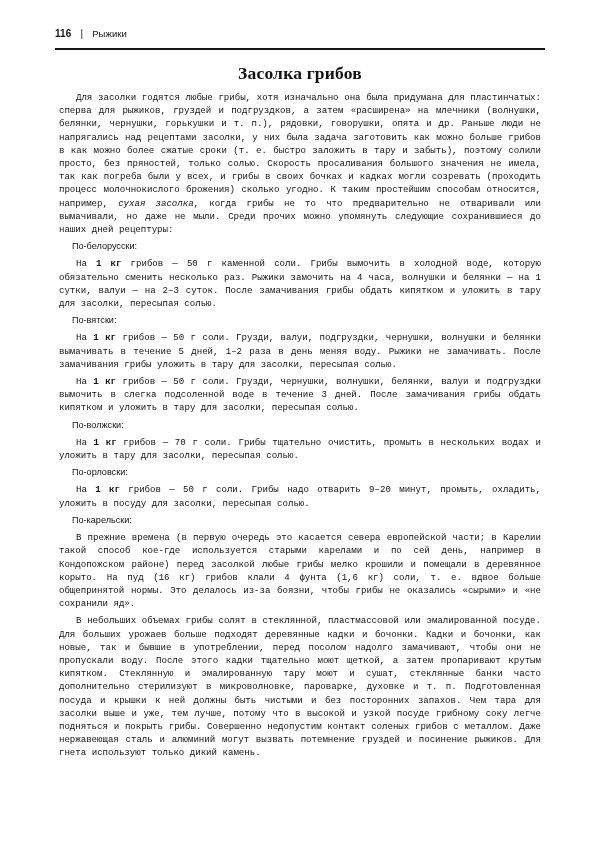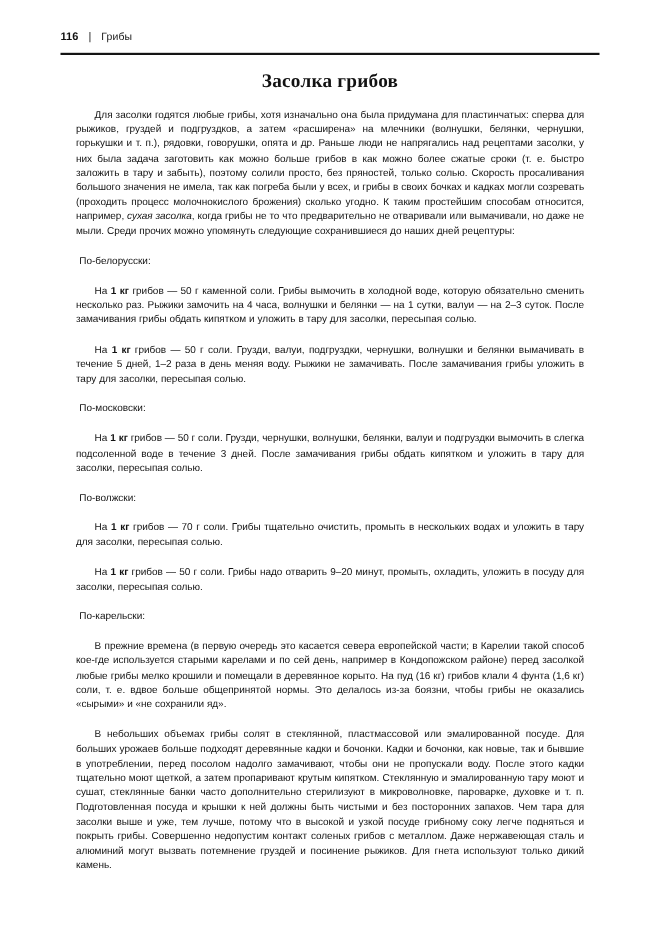--- a/index.html
+++ b/index.html
@@ -58,27 +58,28 @@
     font-family: "Liberation Serif", serif;
     font-weight: bold;
     font-size: 17.5px;
     text-align: center;
     margin-top: 13px;
     margin-bottom: 7px;
     letter-spacing: 0.2px;
   }
   
   p.para {
-    margin: 14px;
+    margin: 4px;
     font-size: 9.1px;
     line-height: 13.2px;
     text-align: justify;
     text-indent: 17px;
     letter-spacing: -0.02px;
     word-spacing: 0.1px;
+    font-family: Liberation Mono, monospace;
   }
   p.para.gap-before { margin-top: 13px; }
   .rec-head {
     font-size: 9.1px;
     line-height: 13.2px;
     text-indent: 17px;
     margin: 0;
   }
   .recipe { margin-top: 0; }
   .recipe + .recipe { margin-top: 0; }
@@ -87,48 +88,49 @@
 </style>
 </head>
 <body>
 
 <div class="page">
   <div class="content">
 
     <div class="runhead">
       <span class="folio">116</span>
       <span class="sep">|</span>
-      <span class="chapter">Грибы</span>
+      <span class="chapter">Рыжики</span>
     </div>
     <div class="rule"></div>
 
     <h1 class="doc-title">Засолка грибов</h1>
 
     <p class="para"><span>Для засолки годятся любые грибы, хотя изначально она была придумана для пластинчатых: сперва для рыжиков, груздей и подгруздков, а затем «расширена» на млечники (волнушки, белянки, чернушки, горькушки и т. п.), рядовки, говорушки, опята и др. Раньше люди не напрягались над рецептами засолки, у них была задача заготовить как можно больше грибов в как можно более сжатые сроки (т. е. быстро заложить в тару и забыть), поэтому солили просто, без пряностей, только солью. Скорость просаливания большого значения не имела, так как погреба были у всех, и грибы в своих бочках и кадках могли созревать (проходить процесс молочнокислого брожения) сколько угодно. К таким простейшим способам относится, например, </span><i>сухая засолка</i><span>, когда грибы не то что предварительно не отваривали или вымачивали, но даже не мыли. Среди прочих можно упомянуть следующие сохранившиеся до наших дней рецептуры:</span></p>
 
     <div class="recipe">
       <p class="rec-head">По-белорусски:</p>
       <p class="para"><span>На </span><b>1 кг</b><span> грибов — 50 г каменной соли. Грибы вымочить в холодной воде, которую обязательно сменить несколько раз. Рыжики замочить на 4 часа, волнушки и белянки — на 1 сутки, валуи — на 2–3 суток. После замачивания грибы обдать кипятком и уложить в тару для засолки, пересыпая солью.</span></p>
     </div>
 
     <div class="recipe">
+      <p class="rec-head">По-вятски:</p>
       <p class="para"><span>На </span><b>1 кг</b><span> грибов — 50 г соли. Грузди, валуи, подгруздки, чернушки, волнушки и белянки вымачивать в течение 5 дней, 1–2 раза в день меняя воду. Рыжики не замачивать. После замачивания грибы уложить в тару для засолки, пересыпая солью.</span></p>
     </div>
 
     <div class="recipe">
-      <p class="rec-head">По-московски:</p>
       <p class="para"><span>На </span><b>1 кг</b><span> грибов — 50 г соли. Грузди, чернушки, волнушки, белянки, валуи и подгруздки вымочить в слегка подсоленной воде в течение 3 дней. После замачивания грибы обдать кипятком и уложить в тару для засолки, пересыпая солью.</span></p>
     </div>
 
     <div class="recipe">
       <p class="rec-head">По-волжски:</p>
       <p class="para"><span>На </span><b>1 кг</b><span> грибов — 70 г соли. Грибы тщательно очистить, промыть в нескольких водах и уложить в тару для засолки, пересыпая солью.</span></p>
     </div>
 
     <div class="recipe">
+      <p class="rec-head">По-орловски:</p>
       <p class="para"><span>На </span><b>1 кг</b><span> грибов — 50 г соли. Грибы надо отварить 9–20 минут, промыть, охладить, уложить в посуду для засолки, пересыпая солью.</span></p>
     </div>
 
     <div class="recipe">
       <p class="rec-head">По-карельски:</p>
       <p class="para">В прежние времена (в первую очередь это касается севера европейской части; в Карелии такой способ кое-где используется старыми карелами и по сей день, например в Кондопожском районе) перед засолкой любые грибы мелко крошили и помещали в деревянное корыто. На пуд (16 кг) грибов клали 4 фунта (1,6 кг) соли, т. е. вдвое больше общепринятой нормы. Это делалось из-за боязни, чтобы грибы не оказались «сырыми» и «не сохранили яд».</p>
     </div>
 
     <p class="para">В небольших объемах грибы солят в стеклянной, пластмассовой или эмалированной посуде. Для больших урожаев больше подходят деревянные кадки и бочонки. Кадки и бочонки, как новые, так и бывшие в употреблении, перед посолом надолго замачивают, чтобы они не пропускали воду. После этого кадки тщательно моют щеткой, а затем пропаривают крутым кипятком. Стеклянную и эмалированную тару моют и сушат, стеклянные банки часто дополнительно стерилизуют в микроволновке, пароварке, духовке и т. п. Подготовленная посуда и крышки к ней должны быть чистыми и без посторонних запахов. Чем тара для засолки выше и уже, тем лучше, потому что в высокой и узкой посуде грибному соку легче подняться и покрыть грибы. Совершенно недопустим контакт соленых грибов с металлом. Даже нержавеющая сталь и алюминий могут вызвать потемнение груздей и посинение рыжиков. Для гнета используют только дикий камень.</p>
 

